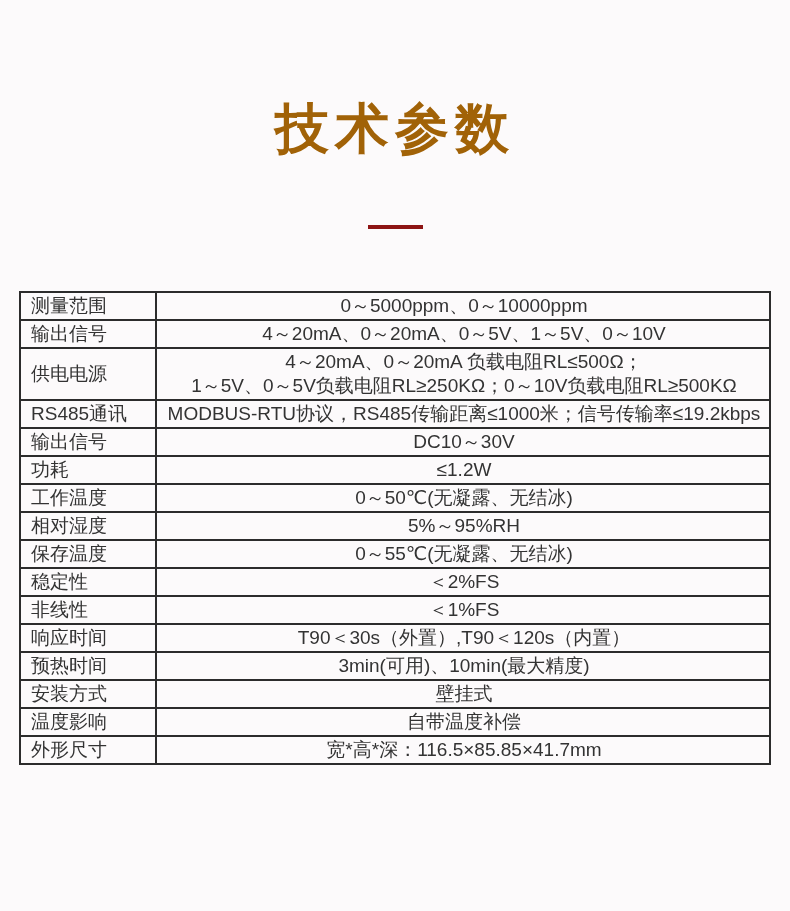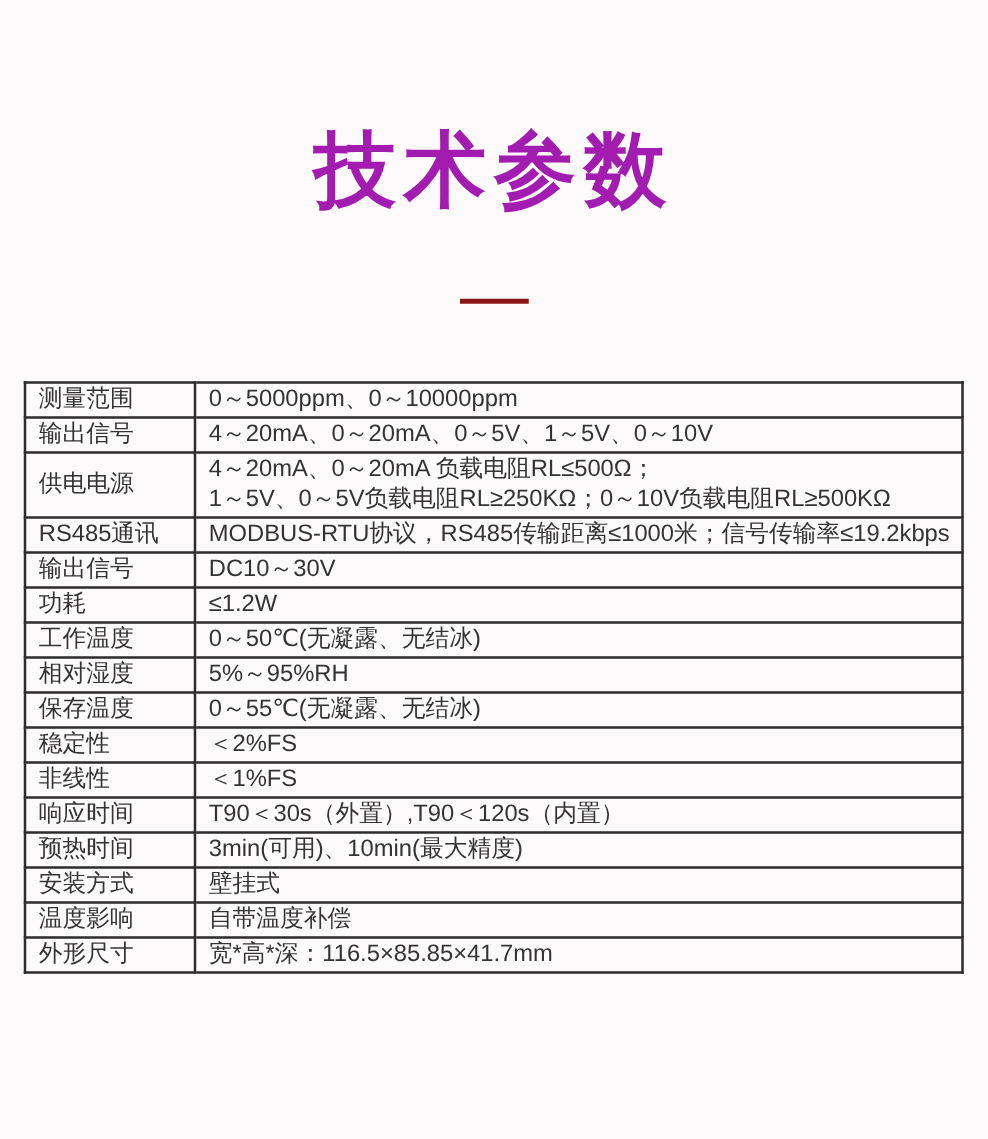--- a/index.html
+++ b/index.html
@@ -15,26 +15,26 @@
     overflow: hidden;
   }
   .page {
     width: 790px;
     height: 911px;
     position: relative;
   }
   .title {
     margin: 0;
     padding-top: 96px;
-    font-size: 66px;
+    font-size: 54px;
     line-height: 1.2;
     font-weight: 900;
     letter-spacing: 6px;
     text-align: center;
-    color: #a21caf;
+    color: #a16207;
   }
   .divider {
     width: 55px;
     height: 4px;
     background: #8d1414;
     margin: 64px auto 0 auto;
   }
   table.spec-table {
     width: 752px;
     margin: 62px auto 0 auto;
@@ -54,20 +54,21 @@
     color: #333333;
   }
   table.spec-table th {
     width: 116px;
     white-space: nowrap;
     font-weight: 400;
     margin-left: 37px;
   }
   table.spec-table td {
     white-space: pre-line;
+    text-align: center;
   }
 </style>
 </head>
 <body>
 
 <div class="page">
   <h1 class="title">技术参数</h1>
   <div class="divider" style="background: rgb(141, 20, 20);"></div>
   <table class="spec-table">
     <tbody id="spec-tbody">

